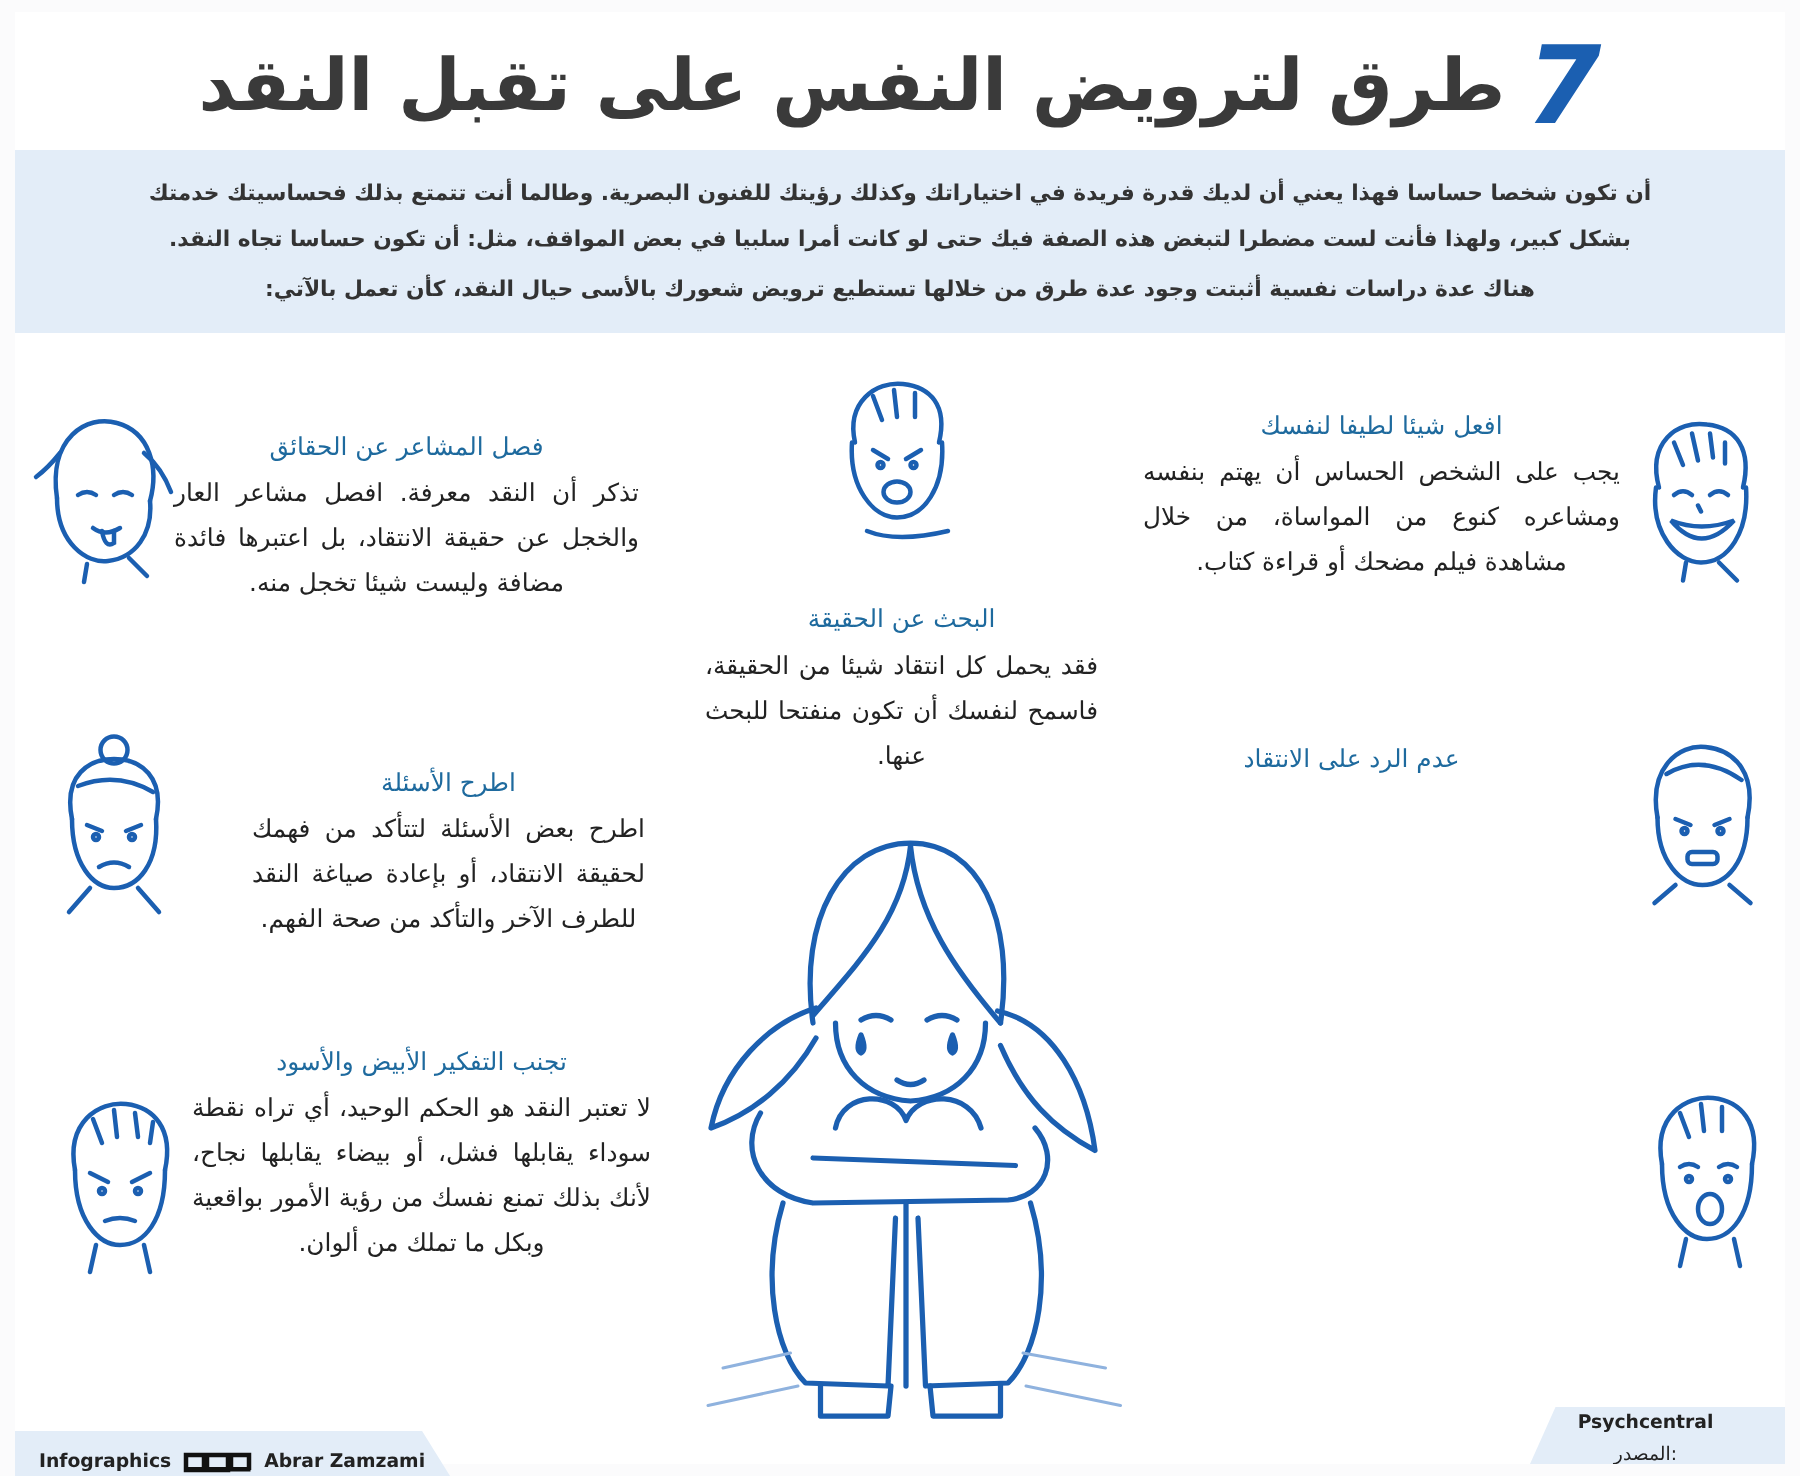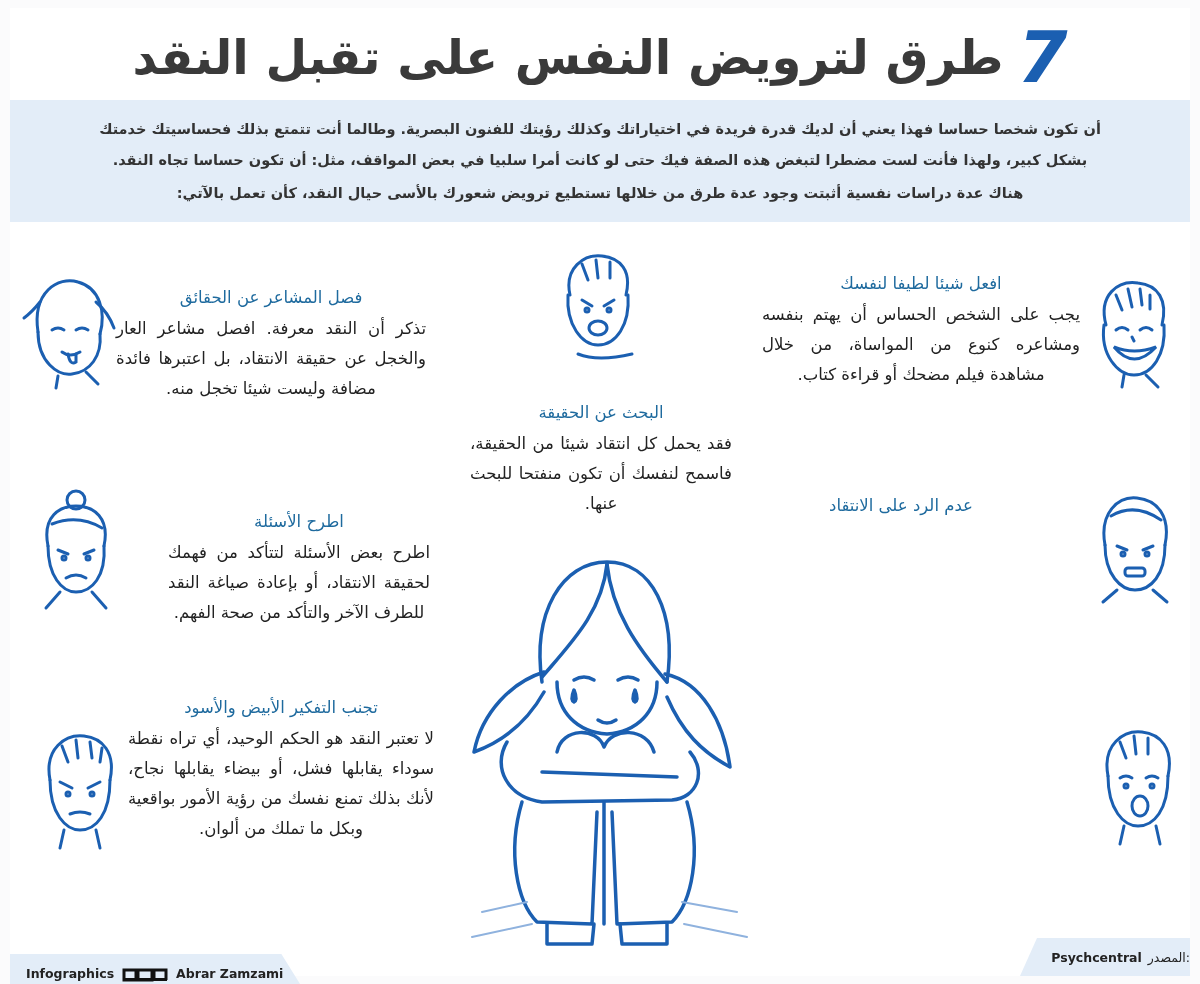--- a/index.html
+++ b/index.html
@@ -56,22 +56,22 @@
     background: #e3edf8;
     clip-path: polygon(0 0, 92% 0, 100% 100%, 0 100%);
     display: flex; align-items: center; gap: 8px; padding-left: 16px; box-sizing: border-box;
     font-family: "DejaVu Sans", sans-serif; font-weight: bold; font-size: 12.5px; color: #222; margin-top: 16px;
   }
   .footer-right {
     position: absolute; left: 1020px; top: 938px; width: 170px; height: 38px;
     background: #e3edf8;
     clip-path: polygon(10% 0, 100% 0, 100% 100%, 0 100%);
     display: flex; align-items: center; justify-content: flex-end; gap: 6px;
-    box-sizing: border-box;
-    font-family: "DejaVu Sans", sans-serif; font-size: 12.5px; color: #222;
+    padding-right: 16px; box-sizing: border-box;
+    font-family: "DejaVu Sans", sans-serif; font-size: 12.5px; color: #222; flex-direction: column;
   }
   .footer-right .src { font-weight: bold; }
   .logo {
     display: inline-flex; align-items: flex-end; height: 18px;
   }
 </style>
 </head>
 <body>
 
 <div class="frame"></div>

